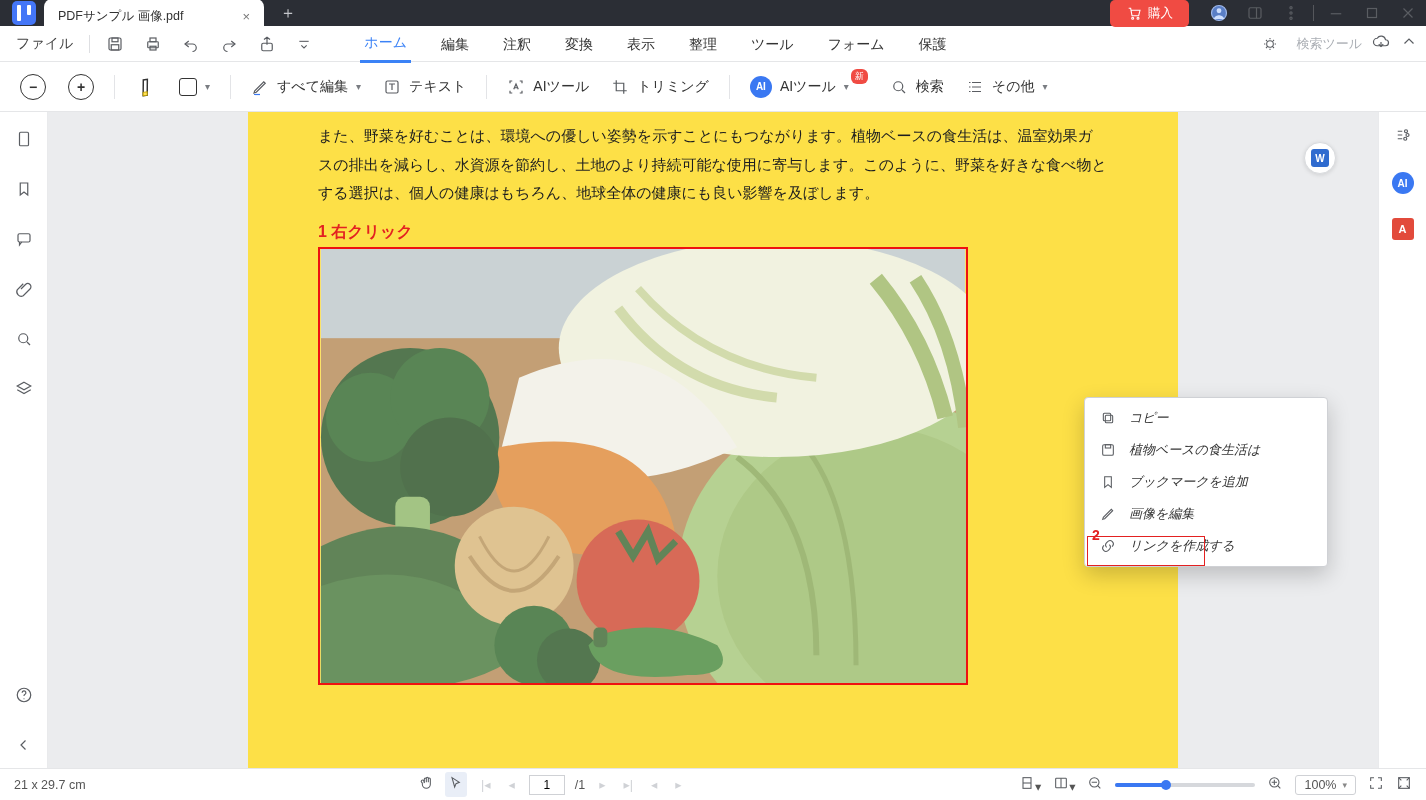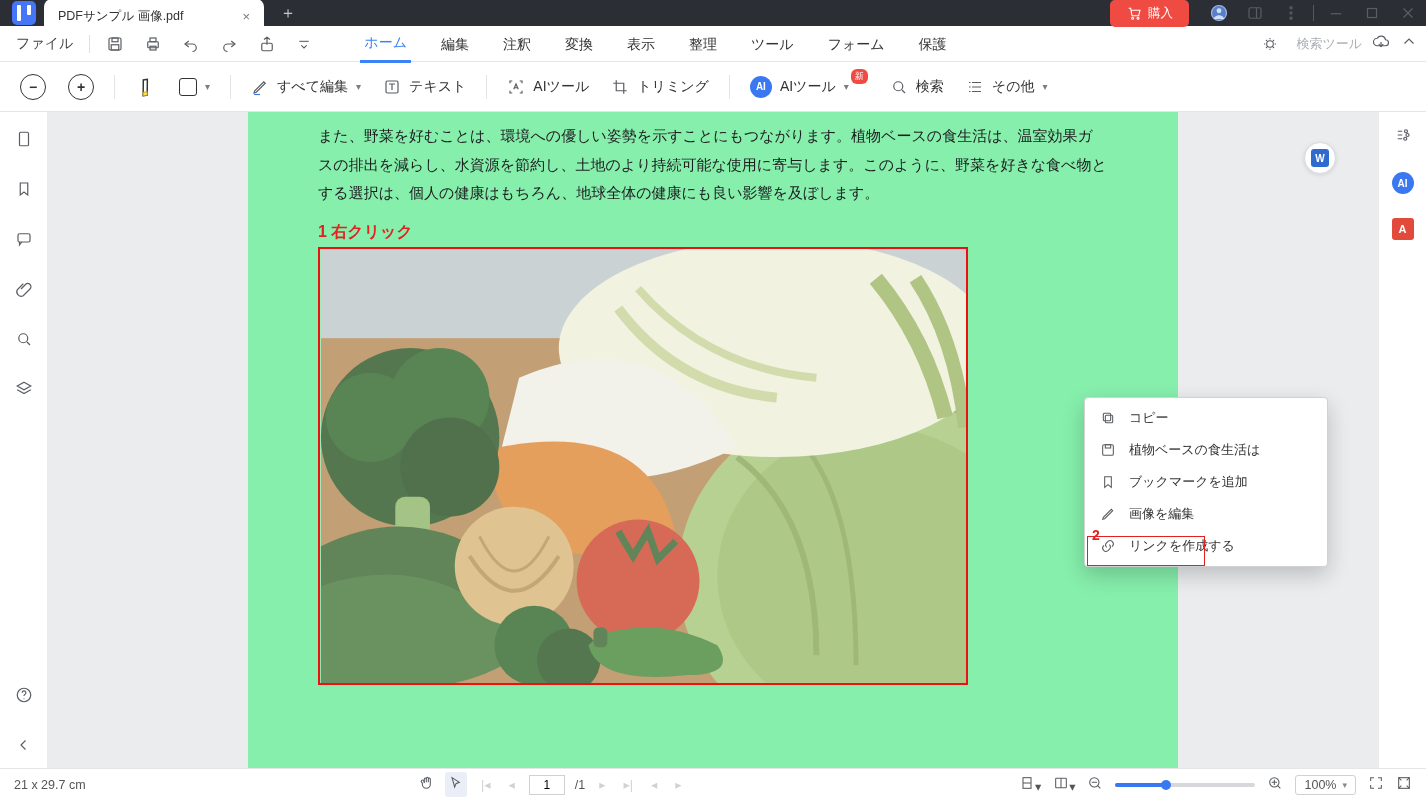--- a/index.html
+++ b/index.html
@@ -45,30 +45,30 @@
 .newbadge{ background:#f04b43;color:#fff;font-size:9px;padding:1px 4px;border-radius:6px;position:relative;top:-10px;margin-left:-6px;}
 
 
 .workspace { flex:1; display:flex; min-height:0; }
 .leftbar { width:48px; background:#fff; border-right:1px solid #e9eaec; display:flex; flex-direction:column; align-items:center; padding-top:18px; gap:28px; color:#5b5e63; }
 .leftbar .licon { cursor:pointer; }
 .leftbar .spacer { flex:1; }
 .leftbar .collapse { margin-bottom:10px; }
 
 .canvas-wrap{ flex:1; background:#ebecee; overflow:hidden; display:flex; justify-content:center; position:relative;}
-.page { width: 930px; background:#86efac; margin-top:0; min-height:100%; padding: 10px 70px 30px 70px; position:relative;}
+.page { width: 930px; background:#fde047; margin-top:0; min-height:100%; padding: 10px 70px 30px 70px; position:relative;}
 .body-text { font-size:15px; line-height:1.9; color:#1c1d1f; margin:0 0 14px 0; }
 .anno-1 { color:#e32121; font-weight:600; font-size:16px; margin-bottom:4px; }
 
 .img-wrap { border:2px solid #e11; position:relative; width:650px; height:438px; overflow:hidden;}
 .img-wrap::after{content:"";position:absolute;inset:0;background:rgba(255,255,255,0.18);}
 .veg-svg{width:100%;height:100%;display:block;}
 
 
-.ctxmenu { position:absolute; left:1036px; top:285px; width:244px; background:#fff; border:1px solid #cfd1d5; border-radius:4px; box-shadow:0 8px 22px rgba(0,0,0,0.2); font-size:13px; color:#333; padding:4px 0; z-index:10;}
+.ctxmenu { position:absolute; left:1036px; top:285px; width:244px; background:#fff; border:1px solid #cfd1d5; border-radius:4px; box-shadow:0 8px 22px rgba(0,0,0,0.2); font-size:13px; color:#333; padding:4px 0; z-index:10;font-style:italic;}
 .ctxitem { display:flex; align-items:center; gap:12px; padding:7px 14px; cursor:pointer; }
 .ctxitem .ci-icon{ width:18px; display:flex; justify-content:center; color:#555;}
 .anno-2 { position:absolute; left:1044px; top:415px; color:#e32121; font-weight:700; font-size:14px; z-index:11;}
 .ctx-highlight { position:absolute; left:1039px; top:424px; width:118px; height:30px; border:1.5px solid #e32121; z-index:11; pointer-events:none;}
 
 
 .rightbar { width:48px; background:#fff; border-left:1px solid #e9eaec; display:flex; flex-direction:column; align-items:center; padding-top:14px; gap:24px;}
 .rbtn { cursor:pointer; color:#5b5e63;}
 .word-badge{ width:32px;height:32px;border-radius:50%;background:#fff;border:1px solid #d9dbde;display:flex;align-items:center;justify-content:center;position:relative;box-shadow:0 1px 4px rgba(0,0,0,0.12);}
 .word-badge .w{width:18px;height:18px;background:#2f6bcf;color:#fff;font-size:10px;font-weight:700;border-radius:3px;display:flex;align-items:center;justify-content:center;}

